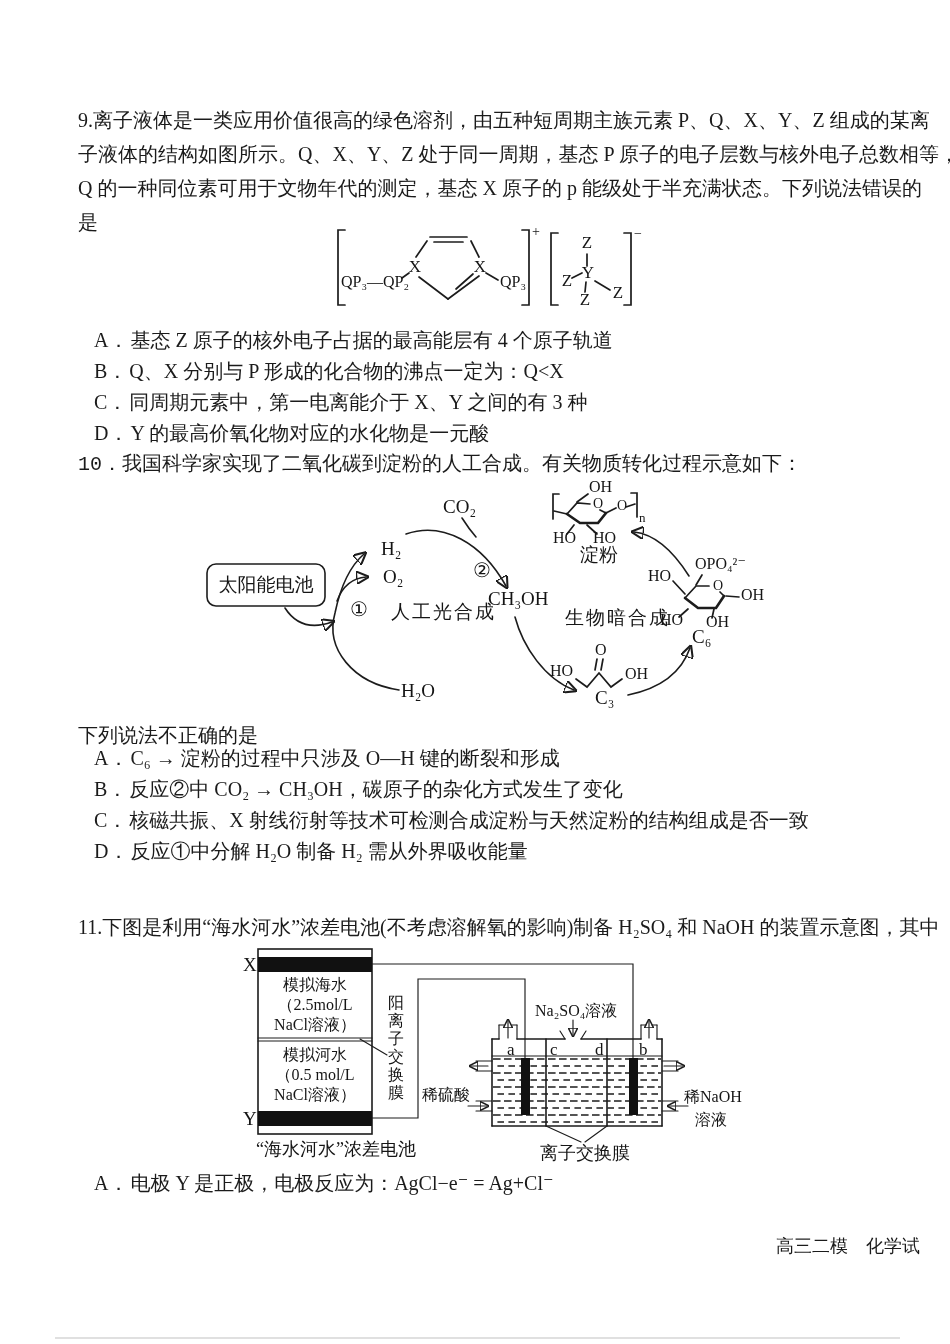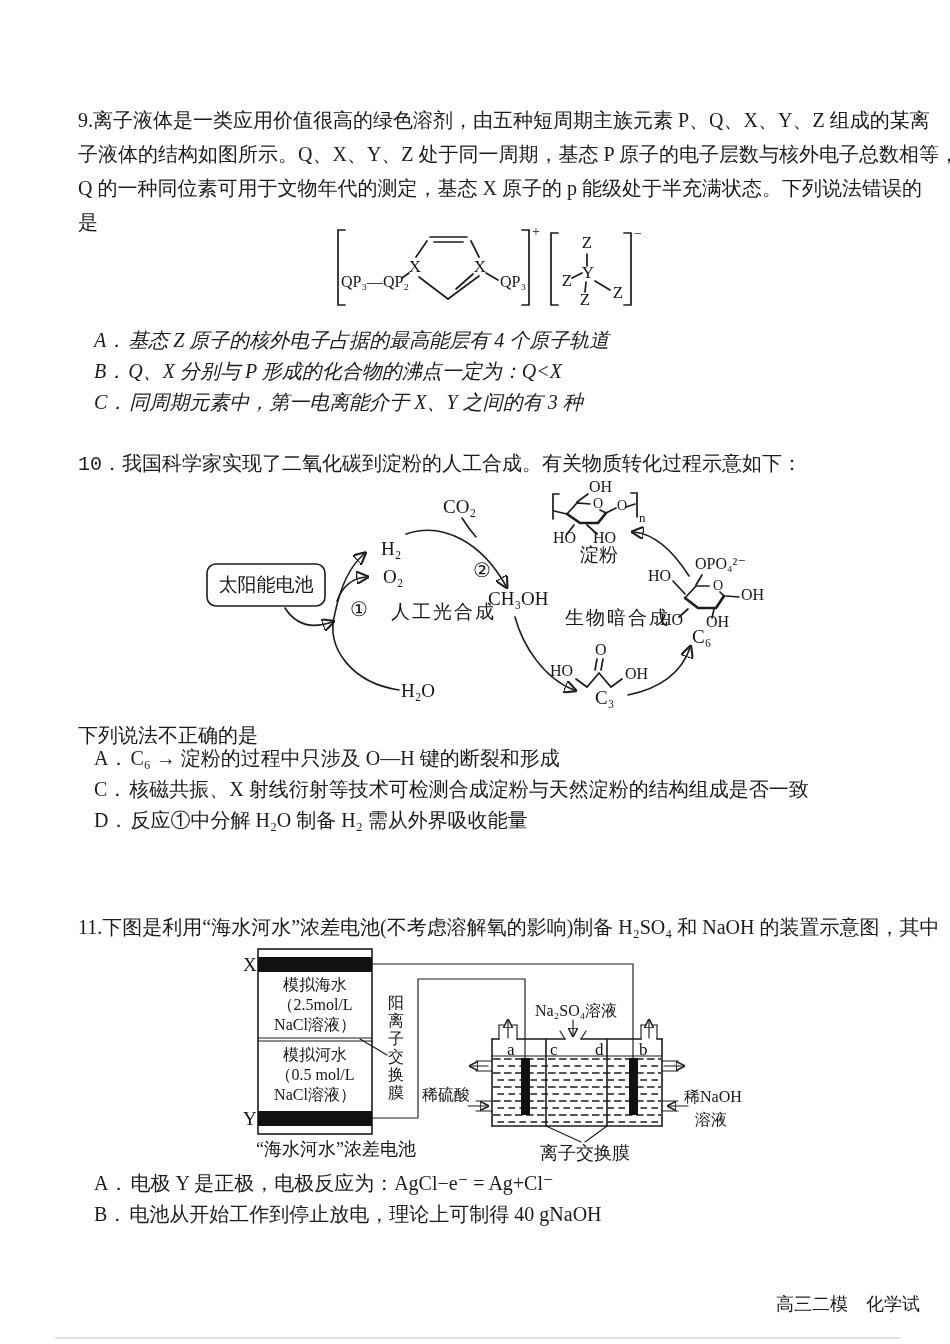--- a/index.html
+++ b/index.html
@@ -68,24 +68,25 @@
     <path d="M256,62 L255,72" class="b17"></path>
     <path d="M265,61 L280,70" class="b17"></path>
   </g>
   <text x="257" y="28" class="f17 mid">Z</text>
   <text x="258" y="58" class="f17 mid">Y</text>
   <text x="237" y="66" class="f17 mid">Z</text>
   <text x="255" y="85" class="f17 mid">Z</text>
   <text x="288" y="78" class="f17 mid">Z</text>
 </svg>
 
-<div class="abs opts" style="left:94px;top:325px;font-style:italic;">
+<div class="abs opts" style="left:94px;top:325px;">
   <div class="opt"><span class="lab">A．</span><span>基态 Z 原子的核外电子占据的最高能层有 4 个原子轨道</span></div>
   <div class="opt"><span class="lab">B．</span><span>Q、X 分别与 P 形成的化合物的沸点一定为：Q&lt;X</span></div>
   <div class="opt"><span class="lab">C．</span><span>同周期元素中，第一电离能介于 X、Y 之间的有 3 种</span></div>
+  <div class="opt"><span class="lab">D．</span><span>Y 的最高价氧化物对应的水化物是一元酸</span></div>
 </div>
 
 <div class="abs single" style="left:78px;top:449px;">10．我国科学家实现了二氧化碳到淀粉的人工合成。有关物质转化过程示意如下：</div>
 
 <svg style="left:185px;top:477px;" width="580" height="238" viewBox="0 0 580 238">
   <defs>
     <marker id="m2" viewBox="0 0 10 10" refX="7.5" refY="5" markerWidth="8" markerHeight="8" orient="auto">
       <path d="M0,0 L10,5 L0,10 Z" fill="#1c1c1c" stroke="none"></path>
     </marker>
   </defs>
@@ -160,20 +161,21 @@
     <path d="M391,202 L402,210 L414,196 L426,210 L437,202" class="b17"></path>
     <text x="365" y="199" class="f16">HO</text>
     <text x="440" y="202" class="f16">OH</text>
   </g>
   <text x="410" y="227" class="f19">C₃</text>
 </svg>
 
 <div class="abs single" style="left:78px;top:712px;margin-top:9px;">下列说法不正确的是</div>
 <div class="abs opts" style="left:94px;top:743px;">
   <div class="opt"><span class="lab">A．</span><span>C₆ → 淀粉的过程中只涉及 O—H 键的断裂和形成</span></div>
+  <div class="opt"><span class="lab">B．</span><span>反应②中 CO₂ → CH₃OH，碳原子的杂化方式发生了变化</span></div>
   <div class="opt"><span class="lab">C．</span><span>核磁共振、X 射线衍射等技术可检测合成淀粉与天然淀粉的结构组成是否一致</span></div>
   <div class="opt"><span class="lab">D．</span><span>反应①中分解 H₂O 制备 H₂ 需从外界吸收能量</span></div>
 </div>
 
 <div class="abs stem" style="left:78px;top:910px;">
   <div>11.下图是利用“海水河水”浓差电池(不考虑溶解氧的影响)制备 H₂SO₄ 和 NaOH 的装置示意图，其中</div>
 </div>
 
 <svg style="left:240px;top:944px;" width="520" height="228" viewBox="0 0 520 228">
   <defs>
@@ -277,17 +279,16 @@
   <text x="355" y="111" class="f17">d</text>
   <text x="399" y="111" class="f17">b</text>
   <text x="182" y="156" class="f16">稀硫酸</text>
   <text x="444" y="158" class="f16">稀NaOH</text>
   <text x="455" y="181" class="f16">溶液</text>
   <text x="300" y="215" class="f18">离子交换膜</text>
 </svg>
 
 <div class="abs opts" style="left:94px;top:1168px;">
   <div class="opt"><span class="lab">A．</span><span>电极 Y 是正极，电极反应为：AgCl−e⁻ = Ag+Cl⁻</span></div>
-  <div class="opt"><span class="lab">B．</span><span>电池从开始工作到停止放电，理论上可制得 40 gNaOH</span></div>
-</div>
-
-<div class="abs footer" style="left:720px;top:1292px;width:200px;">高三二模　化学试</div>
+</div>
+
+<div class="abs footer" style="left:720px;top:1234px;width:200px;">高三二模　化学试</div>
 <div class="botline" style="left:55px;top:1337px;width:845px;height:2px;"></div>
 
 </body></html>

